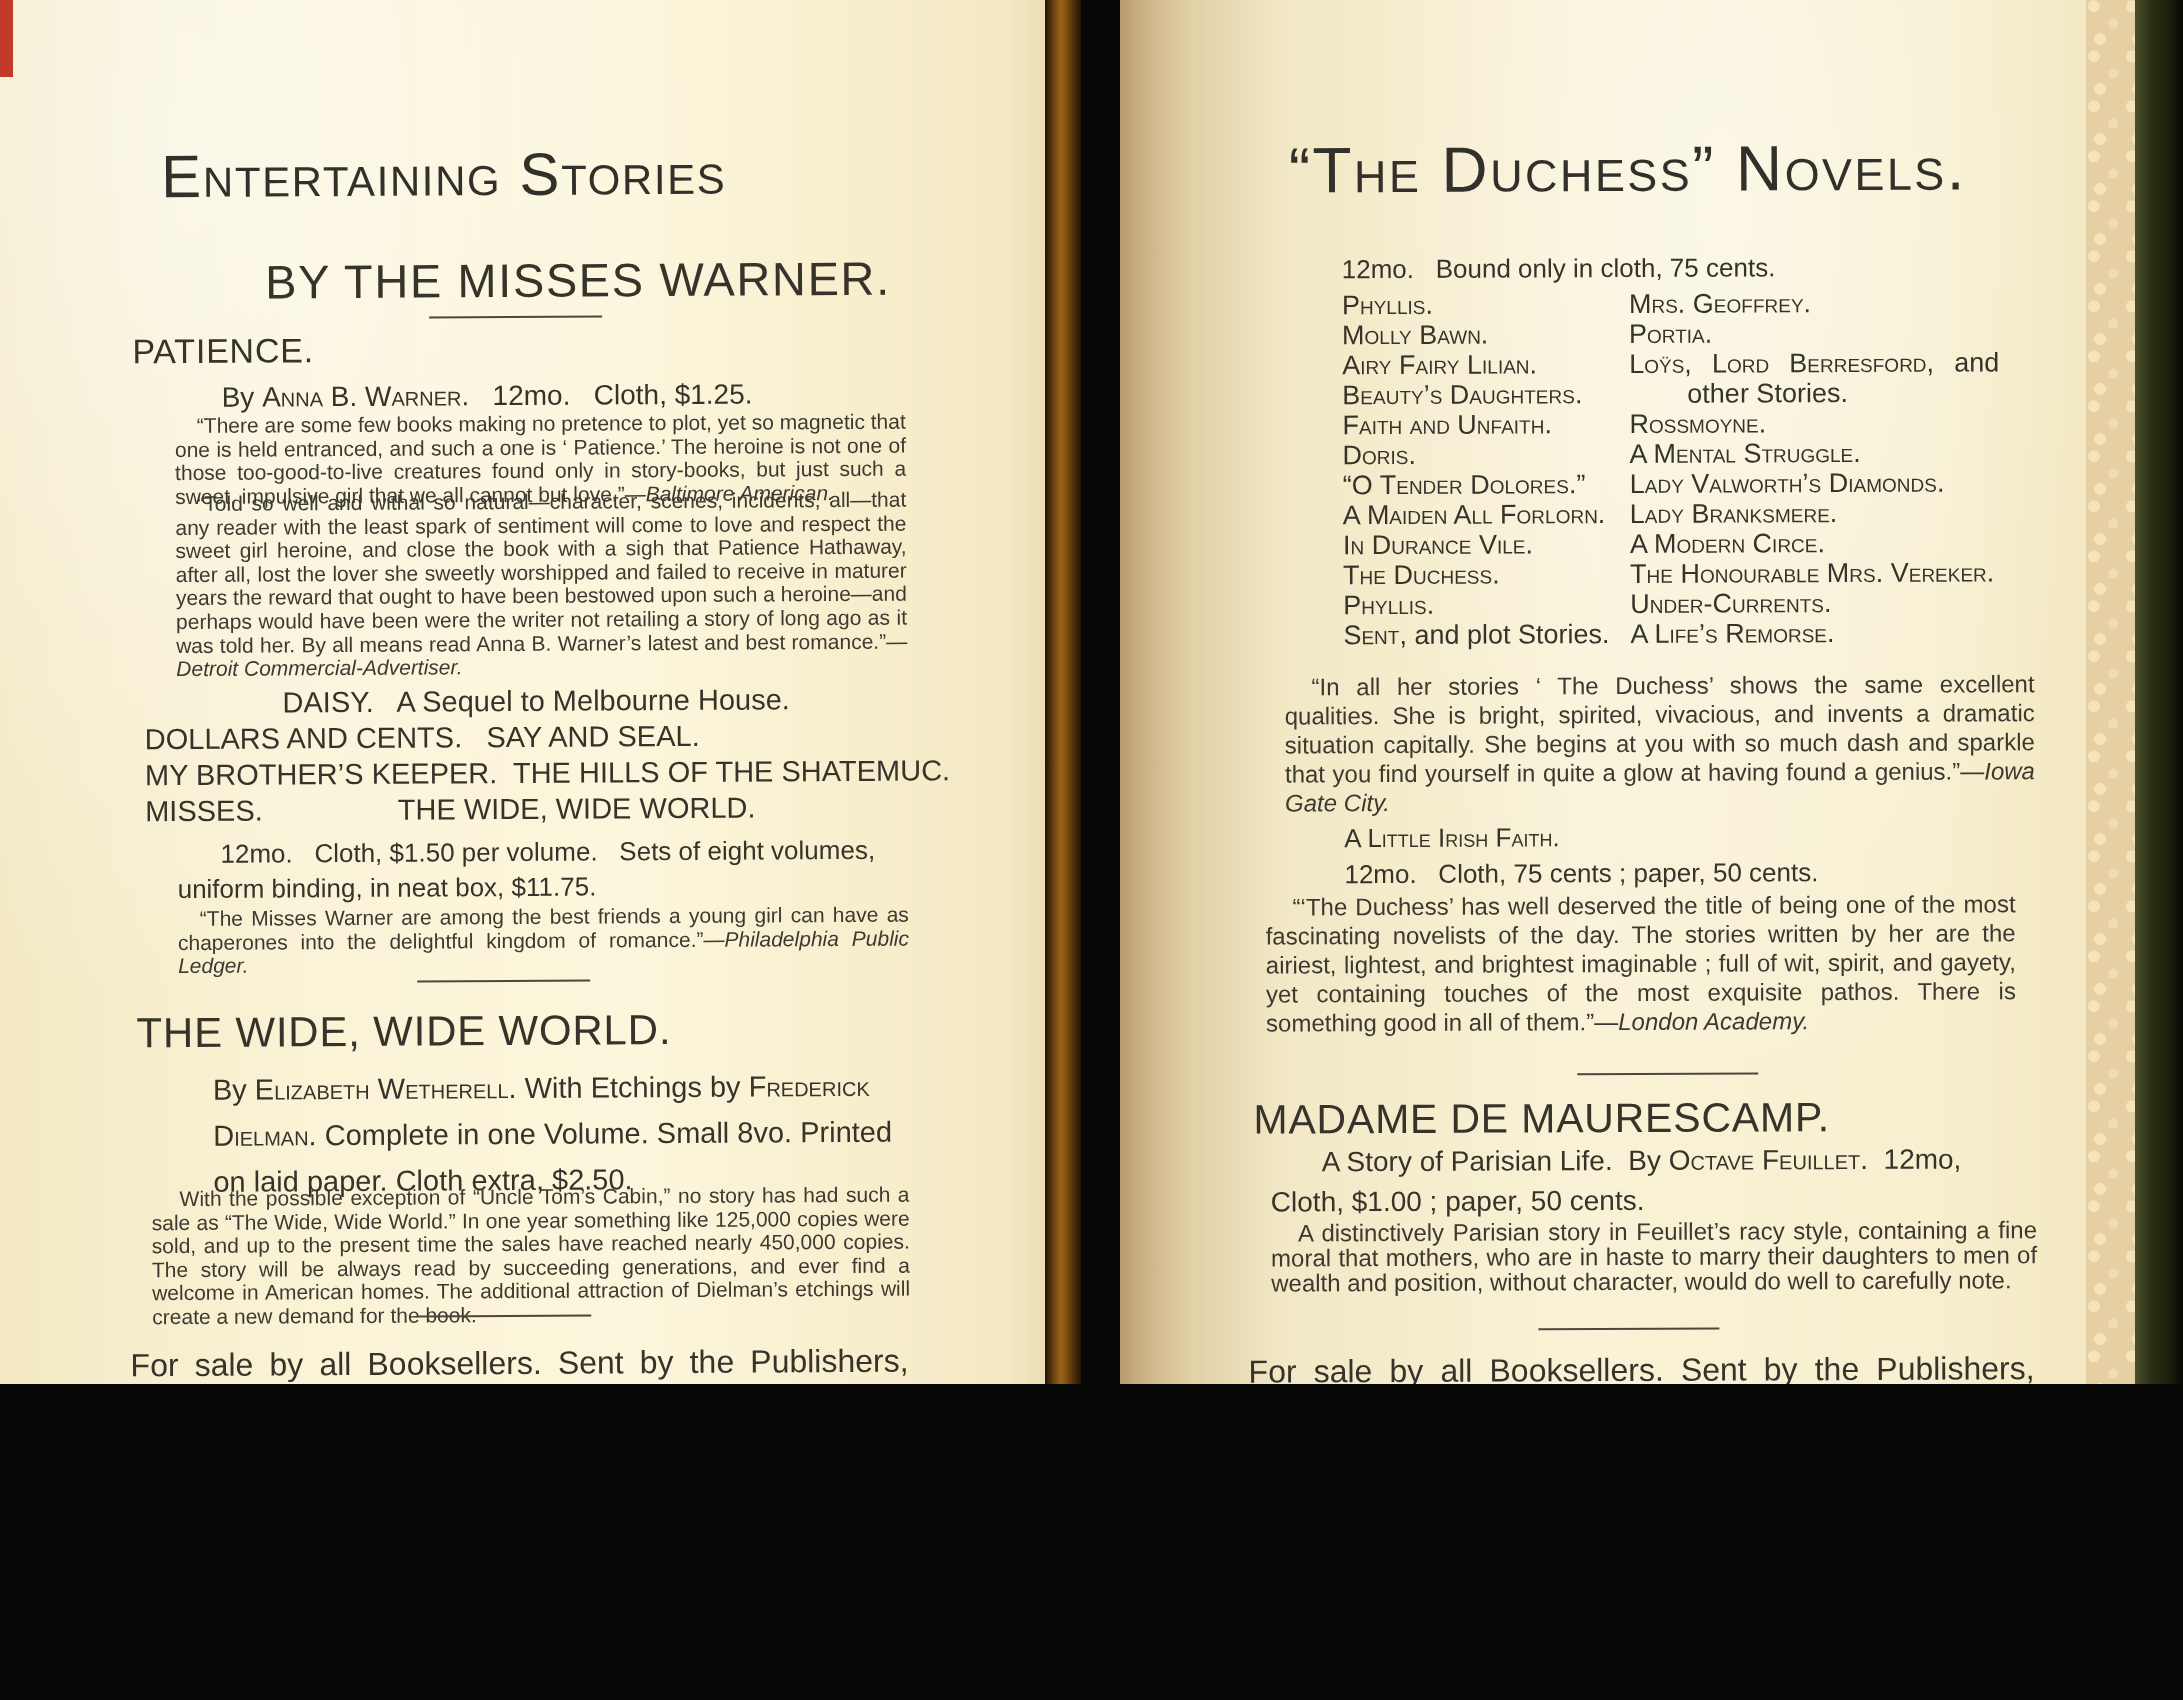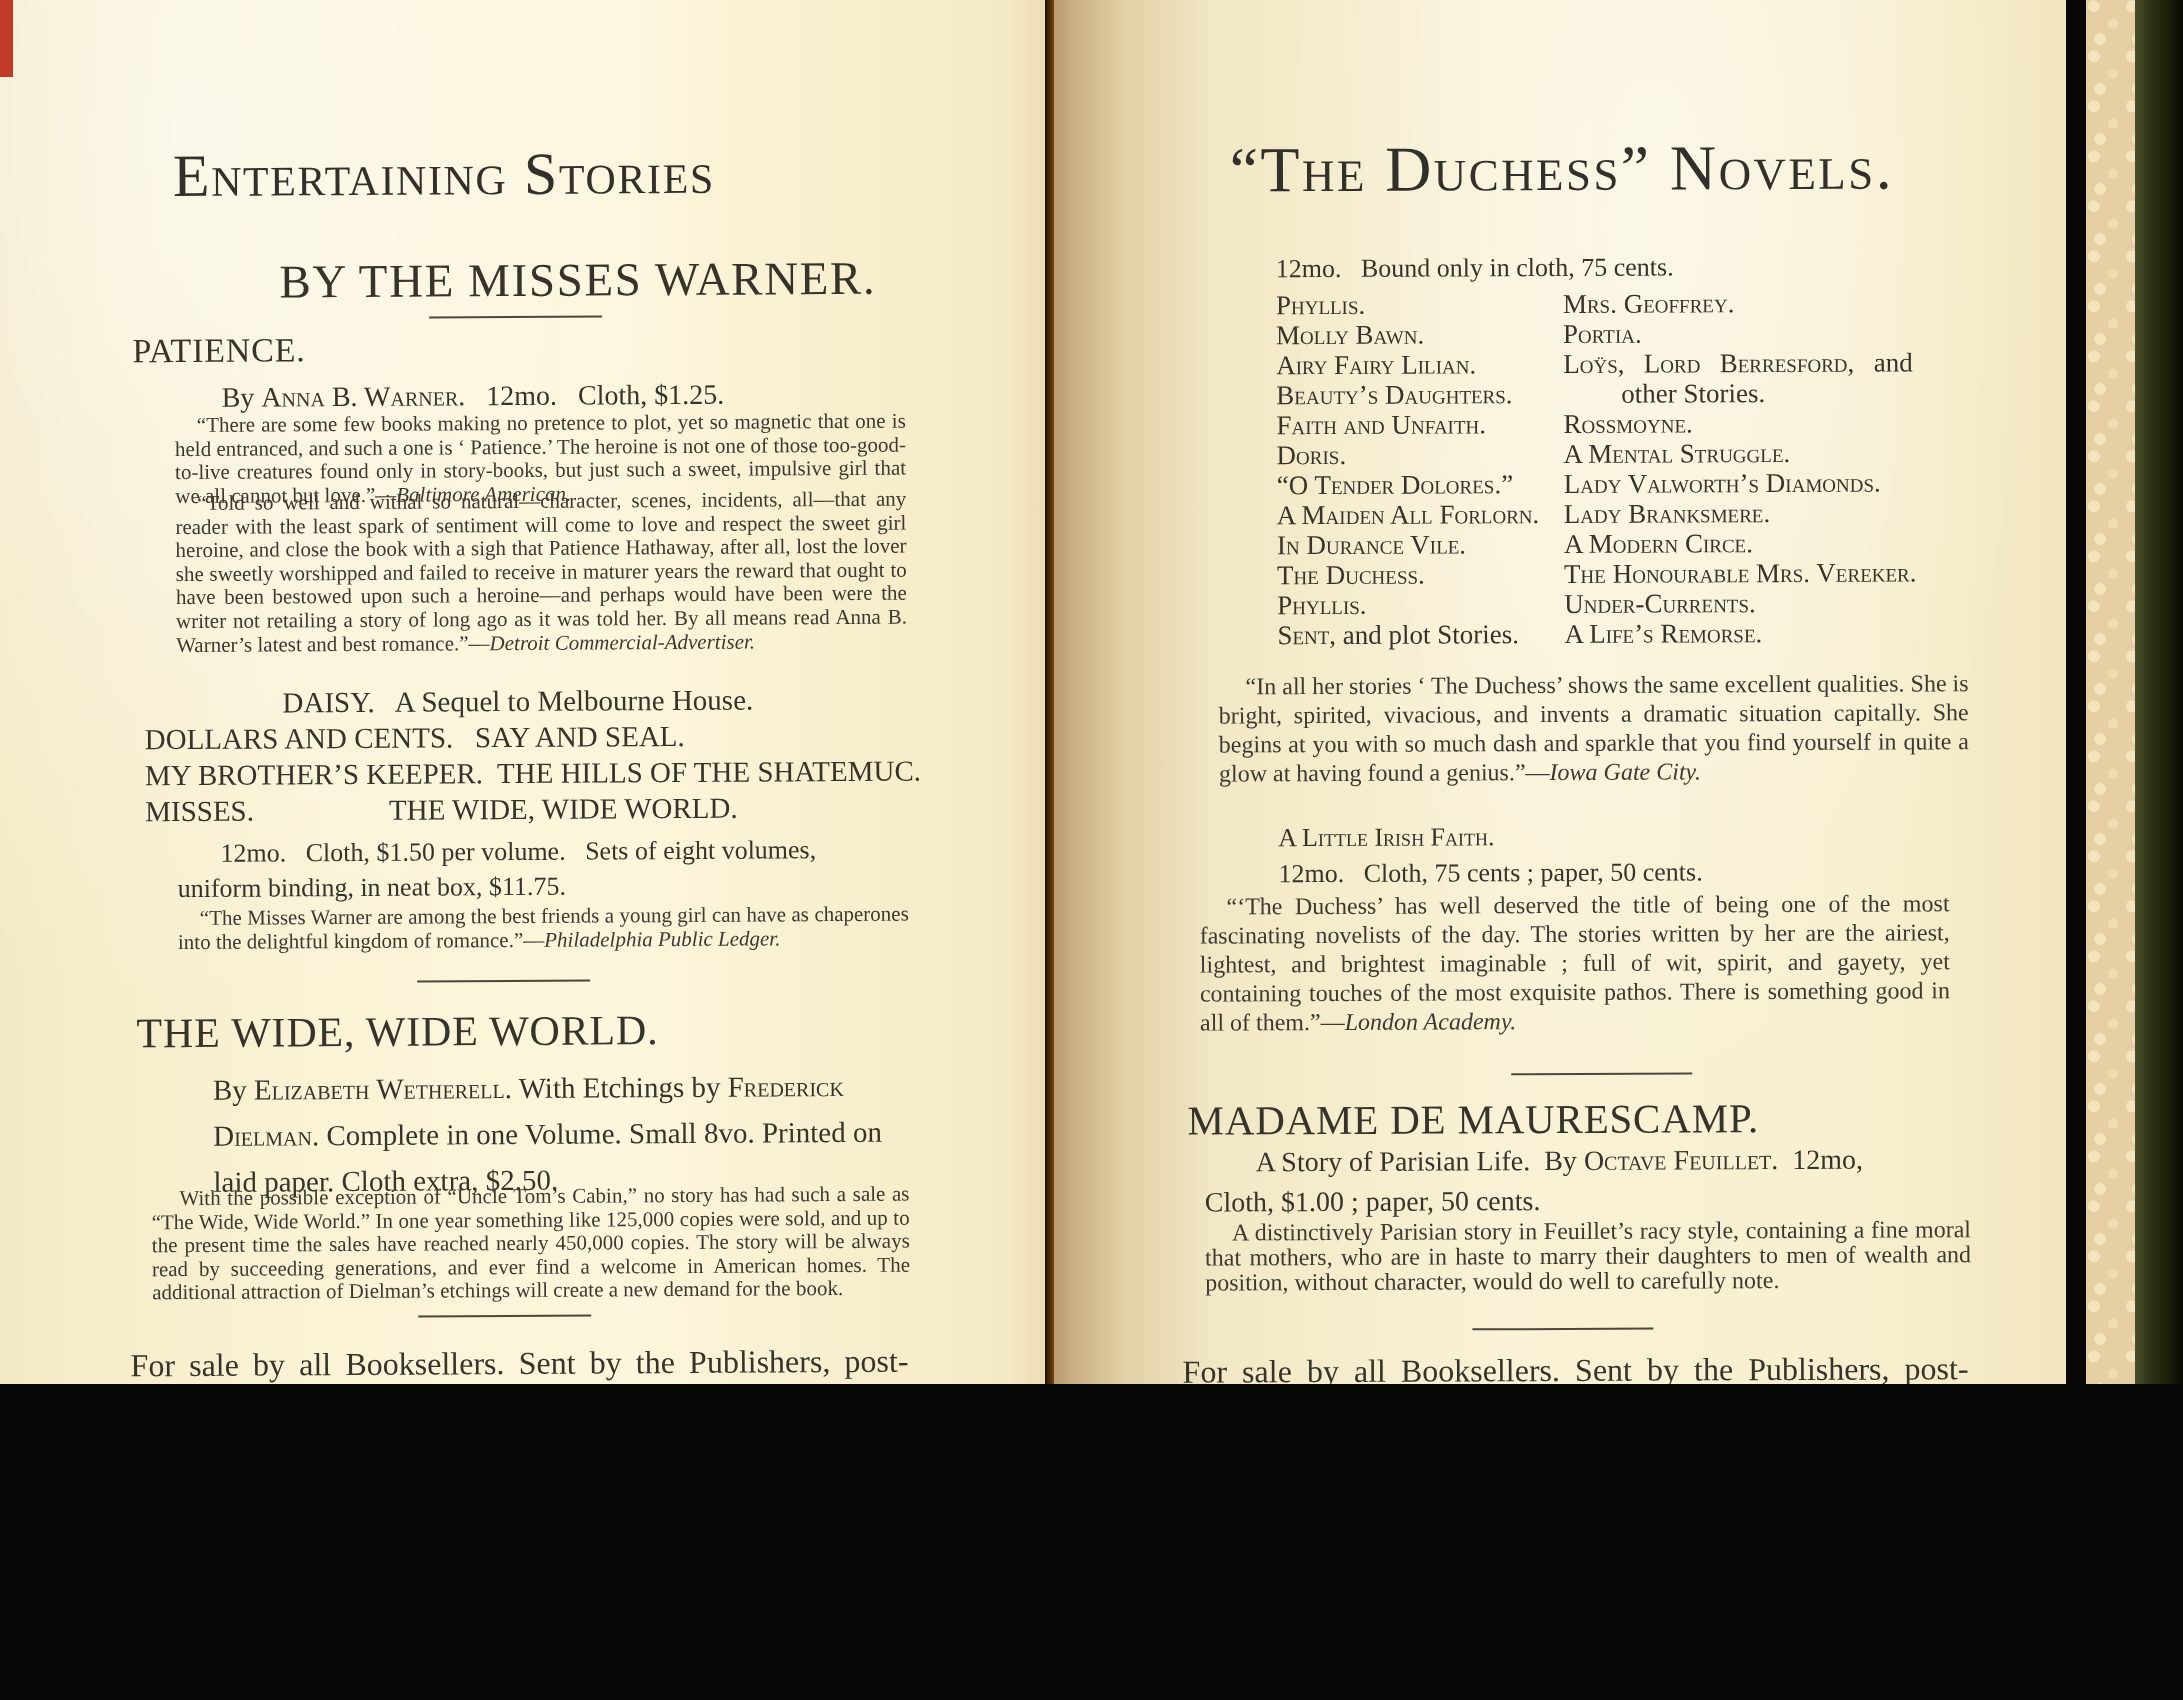--- a/index.html
+++ b/index.html
@@ -1,35 +1,35 @@
 <!DOCTYPE html>
 <html style="font-size:12.6px"><head>
 <meta charset="utf-8">
 <style>
   html,body{margin:0;padding:0;background:#070706;}
   .canvas{
     position:relative;width:2183px;height:1384px;overflow:hidden;
     background:#070706;
-    font-family:Liberation Serif, serif;
+    font-family:Liberation Sans, sans-serif;
     color:#35332a;
   }
   
   .left-page{
     position:absolute;left:0;top:0;width:1051px;height:1656px;
     background:
       radial-gradient(ellipse at 18% 8%, rgba(255,255,255,.55), transparent 42%),
       linear-gradient(to right,#f3e9c4 0%,#faf3d6 30%,#fcf6dc 60%,#f4e9c4 96%,#e9dab0 100%);
     background-color:#f8f0d0;
   }
   .gutter{
     position:absolute;left:1045px;top:0;width:36px;height:1667px;
     background:linear-gradient(90deg,#1d1206 0%,#6f4410 25%,#9a6318 45%,#7a4c10 62%,#402708 86%,#241606 100%);
   }
   .right-page{
-    position:absolute;left:1054px;top:0;width:1012px;height:1664px;
+    position:absolute;left:1120px;top:0;width:1012px;height:1664px;
     background:
       radial-gradient(ellipse at 60% 12%, rgba(255,255,255,.45), transparent 45%),
       linear-gradient(to right,#b89b6e 0%,#cdb488 2.5%,#e2d0a6 7%,#f2e8c6 16%,#f9f2d6 45%,#f7efcf 80%,#f2e6bf 100%);
     background-color:#f7efcf;
   }
   .endpaper{
     position:absolute;left:2086px;top:0;width:52px;height:1700px;
     background-color:#e6cfa3;
     background-image:
       radial-gradient(circle at 7.9px 6.3px, #f4e4bd 0 5.5px, transparent 6.3px),

